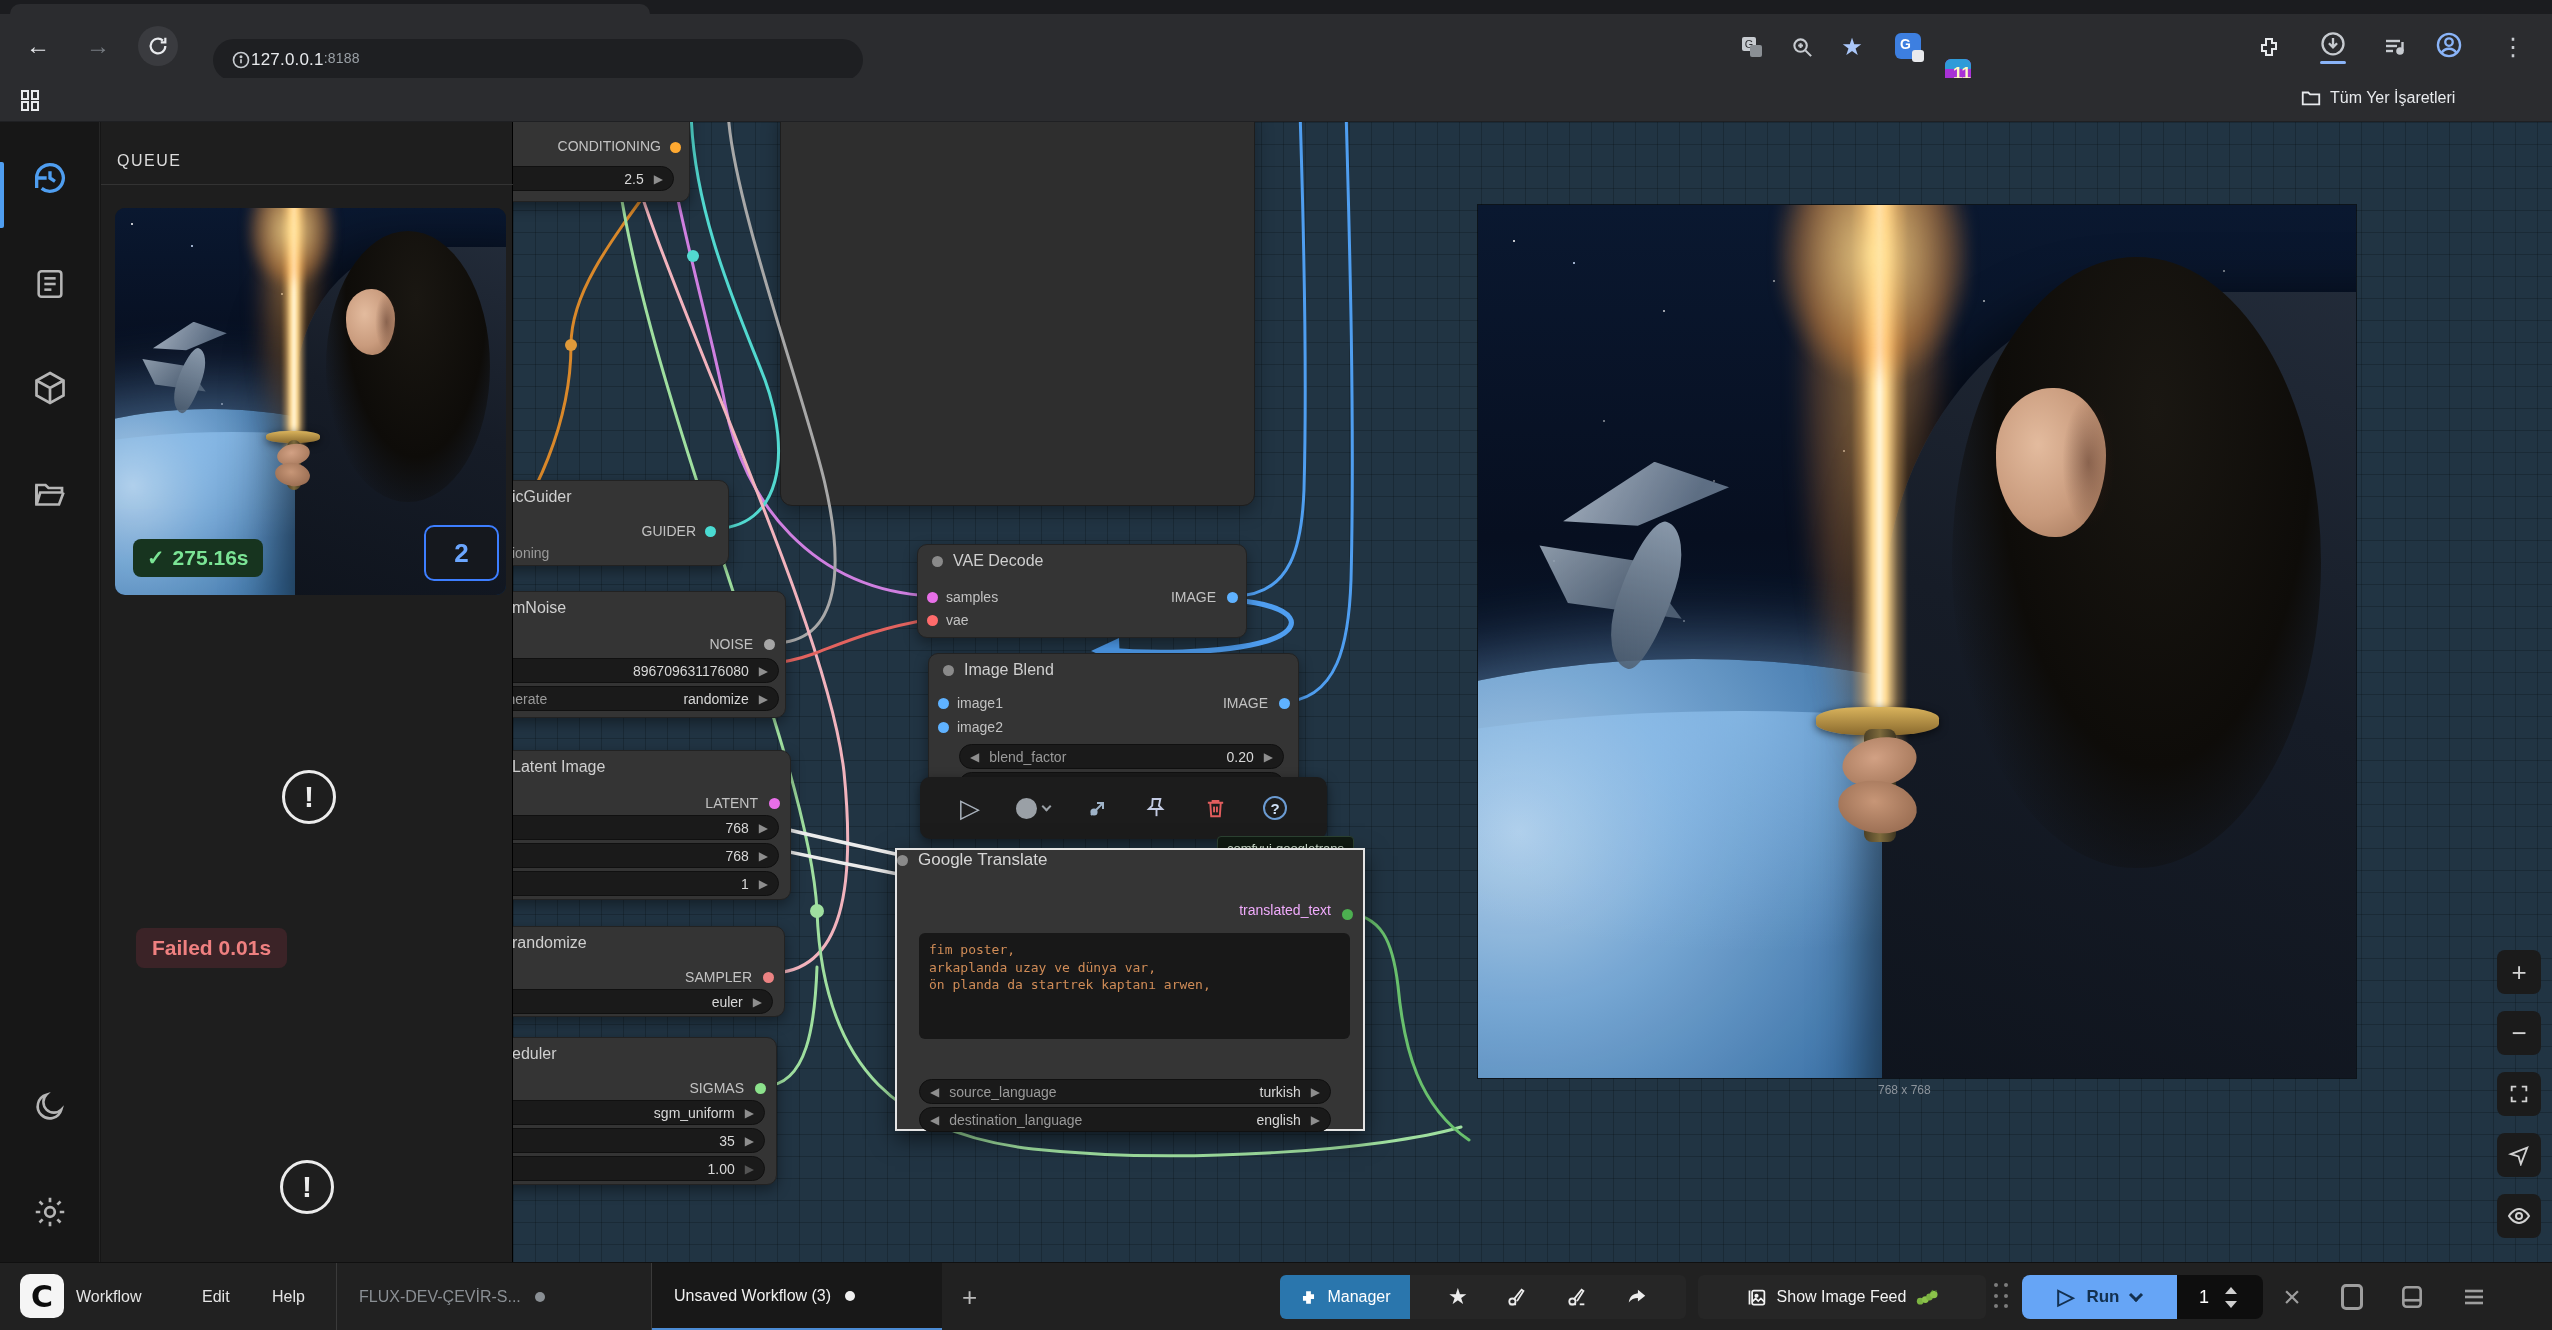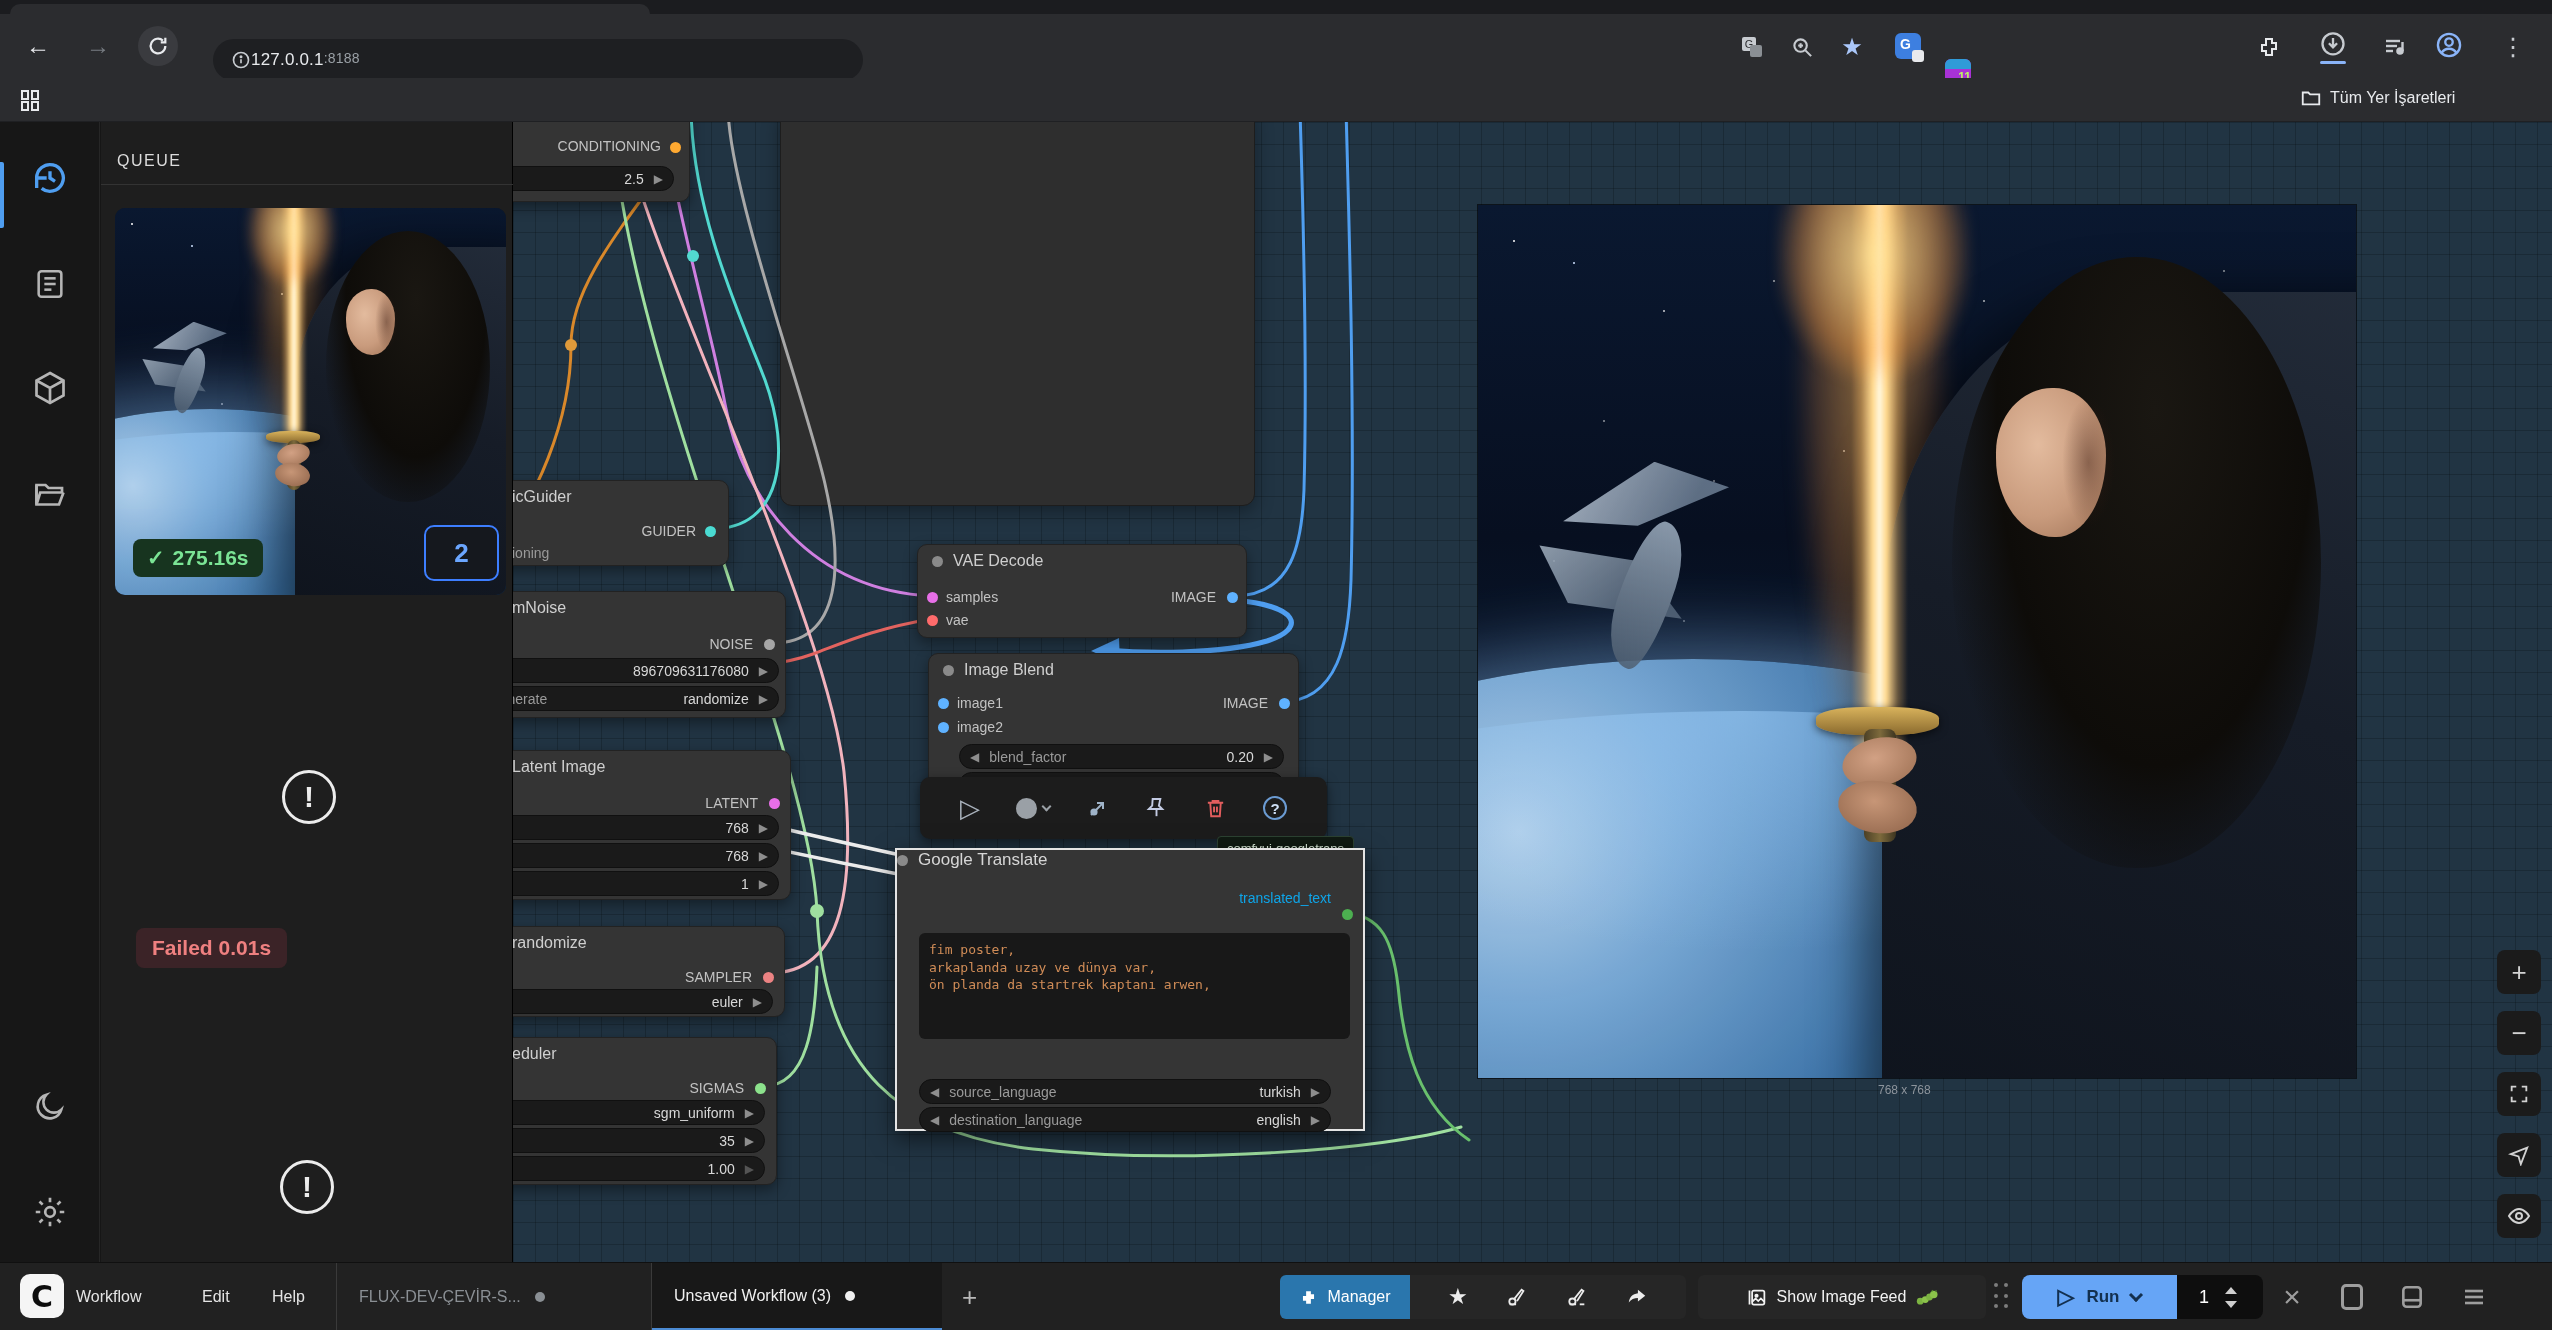--- a/index.html
+++ b/index.html
@@ -149,21 +149,21 @@
         <line x1="10" y1="7.5" x2="10" y2="12.5"></line>
       </svg>
   </div>
   <div class="abs tb-ico" style="left:1835px;top:16px;color:#aac7fa;font-size:24px">★</div>
   <div class="abs extbox" style="left:1895px;top:19px;background:#3d7fe0">
       <span style="position:absolute;left:5px;top:3px;color:#fff;font-size:14px;font-weight:bold">G</span>
       <span style="position:absolute;right:-3px;bottom:-3px;width:12px;height:12px;background:#e8eaed;border-radius:3px"></span>
     </div>
   <div class="abs extbox" style="left:1945px;top:19px;background:#a832d6">
       <span style="position:absolute;left:0;top:0;width:100%;height:10px;background:#2f9bd8;border-radius:6px 6px 0 0"></span>
-      <span style="position:absolute;left:0;bottom:1px;width:100%;text-align:right;color:#bef264;font-size:12px;font-weight:bold">11</span>
+      <span style="position:absolute;left:0;bottom:1px;width:100%;text-align:right;color:#fef9c3;font-size:17px;font-weight:bold">11</span>
     </div>
   <div class="abs extbox" style="left:1998px;top:19px;border:2px dashed #8a8f94">
       <span style="position:absolute;left:8px;top:8px;width:7px;height:7px;border-radius:50%;background:#d14836"></span>
     </div>
   <div class="abs extbox" style="left:2050px;top:19px;border:3px solid #e53935;border-radius:50%">
       <span style="position:absolute;left:1px;top:8px;width:18px;height:3px;background:#e53935;transform:rotate(-45deg)"></span>
     </div>
   <div class="abs extbox" style="left:2102px;top:19px;border-radius:50%;background:conic-gradient(#fbc02d 0 33%,#e53935 33% 66%,#42a5f5 66% 100%)"></div>
   <div class="abs extbox" style="left:2154px;top:19px;background:#8b1d1d;border-radius:5px 5px 50% 50%">
       <span style="position:absolute;left:7px;top:10px;width:12px;height:3px;background:#fff"></span>
@@ -463,21 +463,21 @@
             <line x1="13.5" y1="10" x2="13.5" y2="16"></line>
           </svg>
       </span>
       <span class="nt-ico" style="width:24px;height:24px;border:2px solid #6b9bd2;border-radius:50%;color:#cfe0f5;font-size:15px;font-weight:bold">?</span>
     </div>
 
     <div class="abs" id="packbadge">comfyui-googletrans</div>
 
     <div class="abs" id="gnode">
       <span class="ntitle"><span class="tdot"></span><span>Google Translate</span></span>
-      <span class="port" style="right:32px;top:40px;color:#0ea5e9">translated_text</span>
+      <span class="port" style="right:32px;top:52px;color:#f0abfc">translated_text</span>
       <span class="pdot" style="right:10px;top:59px;background:#4caf50"></span>
       <div id="gta">fim poster,
 arkaplanda uzay ve dünya var,
 ön planda da startrek kaptanı arwen,</div>
       <div class="pill" style="left:22px;top:229px;width:412px">
         <span class="arl">◀</span>
           <span class="lab">source_language</span>
         <span class="val">turkish</span>
           <span class="arr">▶</span>
       </div>

